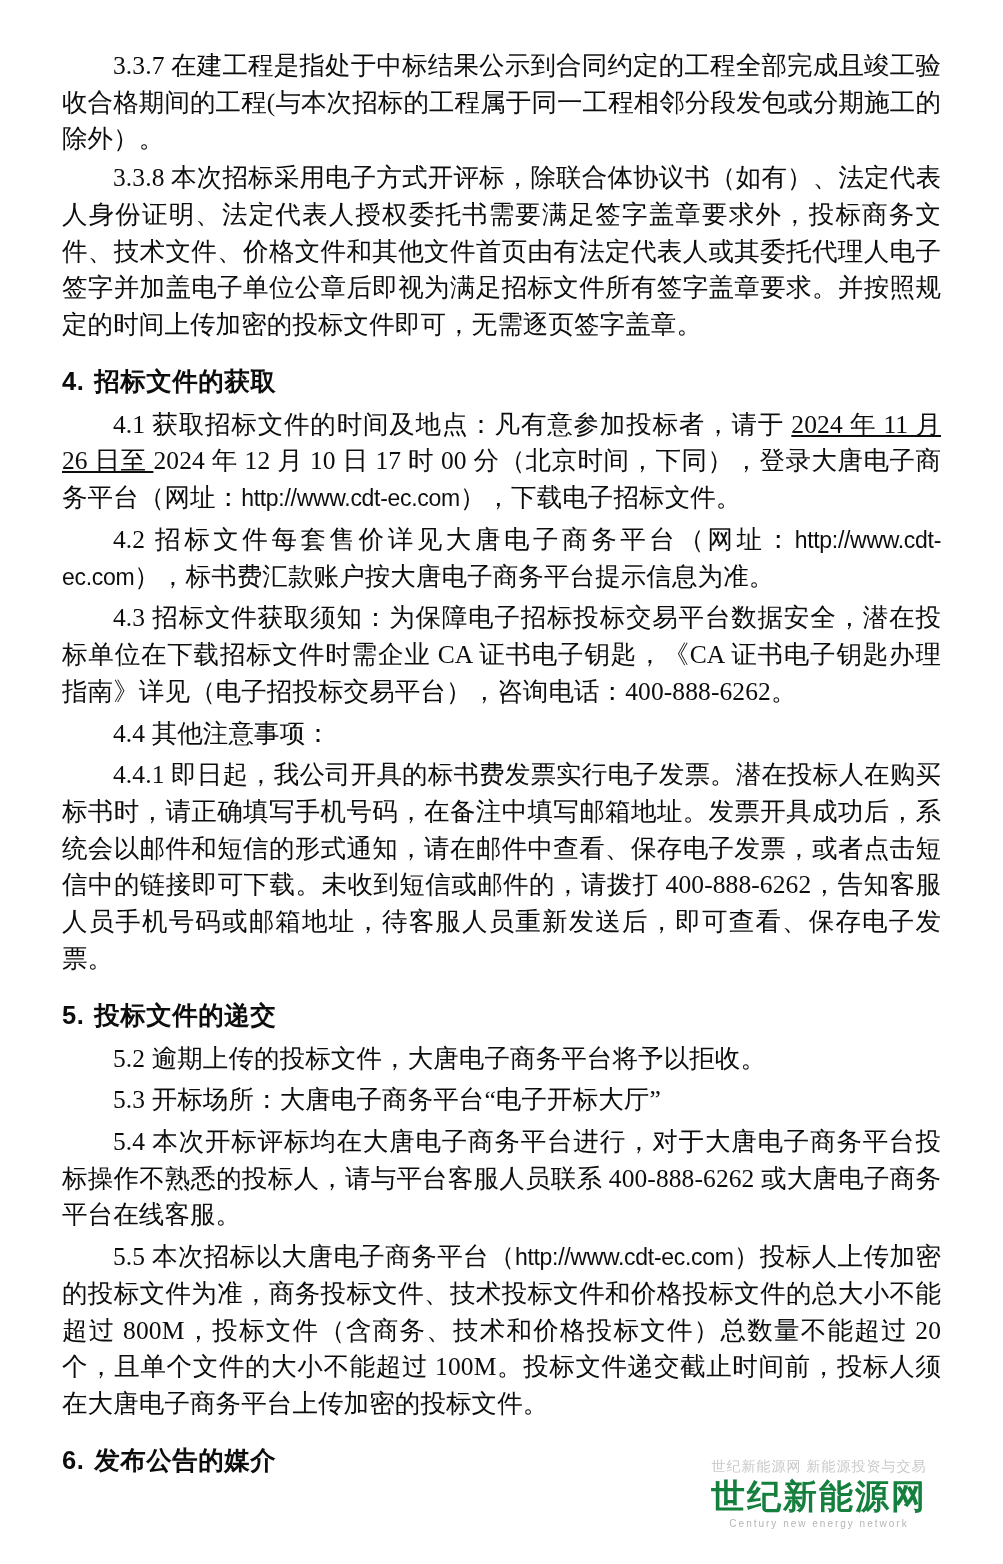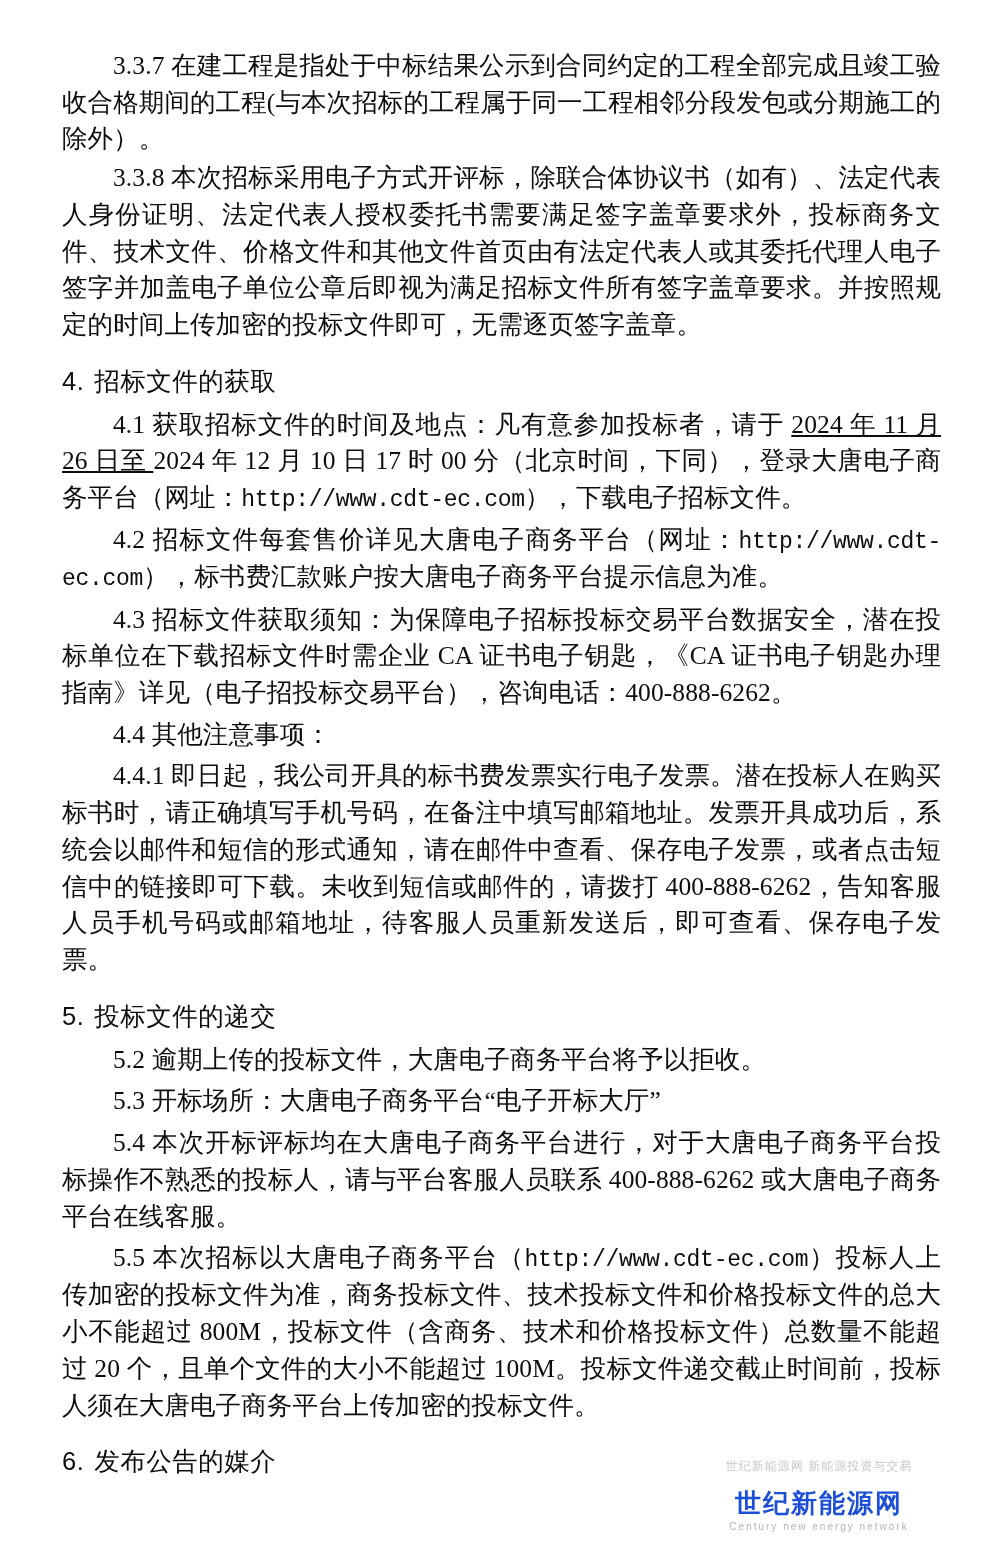--- a/index.html
+++ b/index.html
@@ -25,29 +25,29 @@
     text-justify: inter-ideograph;
     margin: 0;
     letter-spacing: 0.1px;
   }
   .indent {
     text-indent: 2em;
   }
   .section-head {
     font-family: "Liberation Sans", "DejaVu Sans", sans-serif;
     font-size: 25.5px;
-    font-weight: normal;
+    font-weight: bold;
     margin: 20px 0 8px 0;
     letter-spacing: 0.5px;
   }
   .section-head .num {
     margin-right: 10px;
   }
   .mono {
-    font-family: Liberation Mono, monospace;
+    font-family: Liberation Sans, sans-serif;
     font-size: 23px;
     letter-spacing: -0.3px;
   }
   .uline {
     text-decoration: underline;
   }
   .blk-3-3-7 { margin-top: 0; }
   .blk-3-3-8 { margin-top: 2px; }
   .blk-4-1 { margin-top: 4px; }
   .blk { margin-top: 5px; }
@@ -56,30 +56,30 @@
     position: absolute;
     right: 34px;
     bottom: 16px;
     width: 300px;
     height: 90px;
     text-align: center;
     user-select: none;
   }
   .wm-top {
     font-family: "Liberation Sans", "DejaVu Sans", sans-serif;
-    font-size: 12px;
+    font-size: 14px;
     color: #c8c8c8;
     letter-spacing: 1px;
-    margin-bottom: 14px;
+    margin-bottom: 2px;
   }
   .wm-main {
-    font-family: Liberation Sans, sans-serif;
-    font-size: 26px;
+    font-family: Liberation Serif, serif;
+    font-size: 34px;
     font-weight: bold;
-    color: #1d4ed8;
+    color: #15803d;
     letter-spacing: 2px;
     line-height: 1.1;
   }
   .wm-sub {
     font-family: "Liberation Sans", "DejaVu Sans", sans-serif;
     font-size: 10px;
     color: #b4b4b4;
     letter-spacing: 2px;
     margin-top: 3px;
   }

